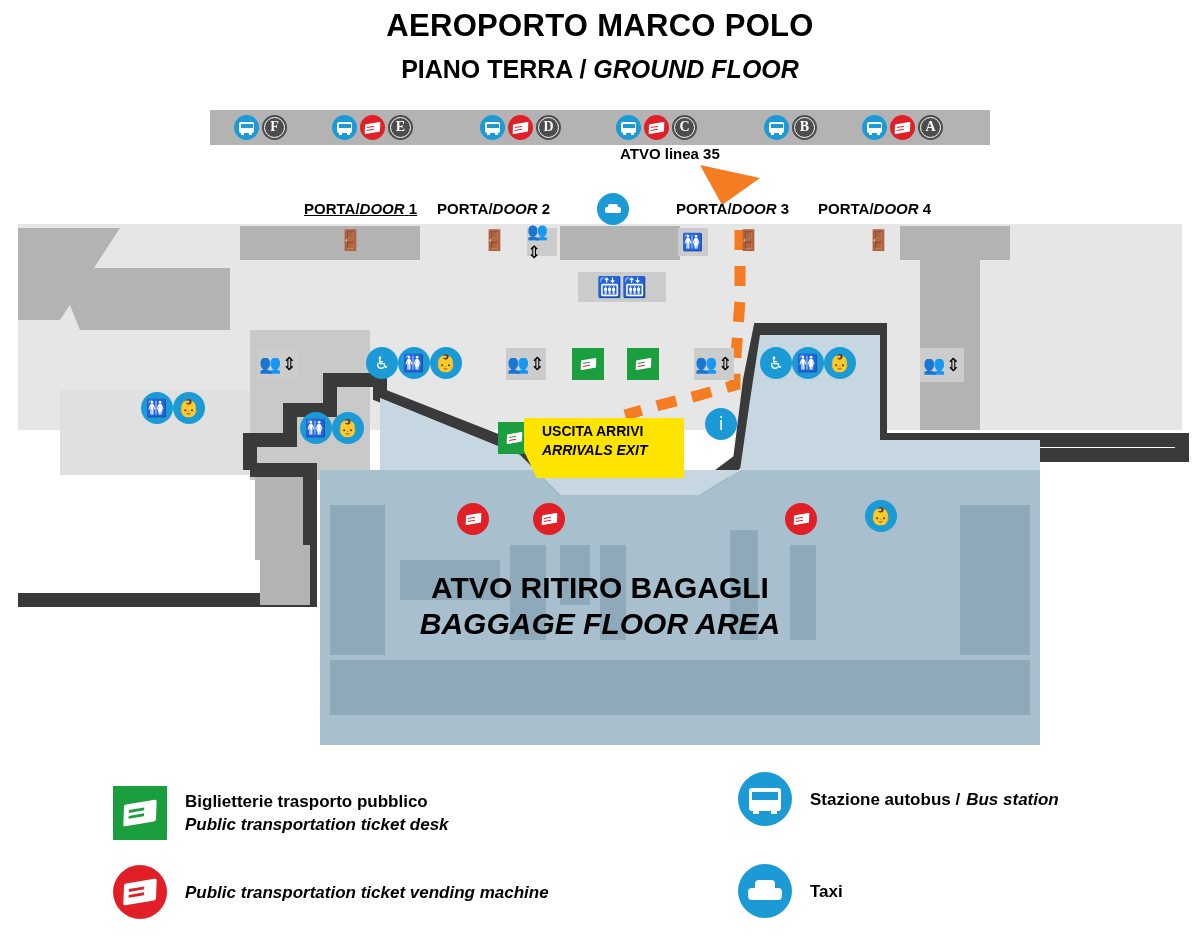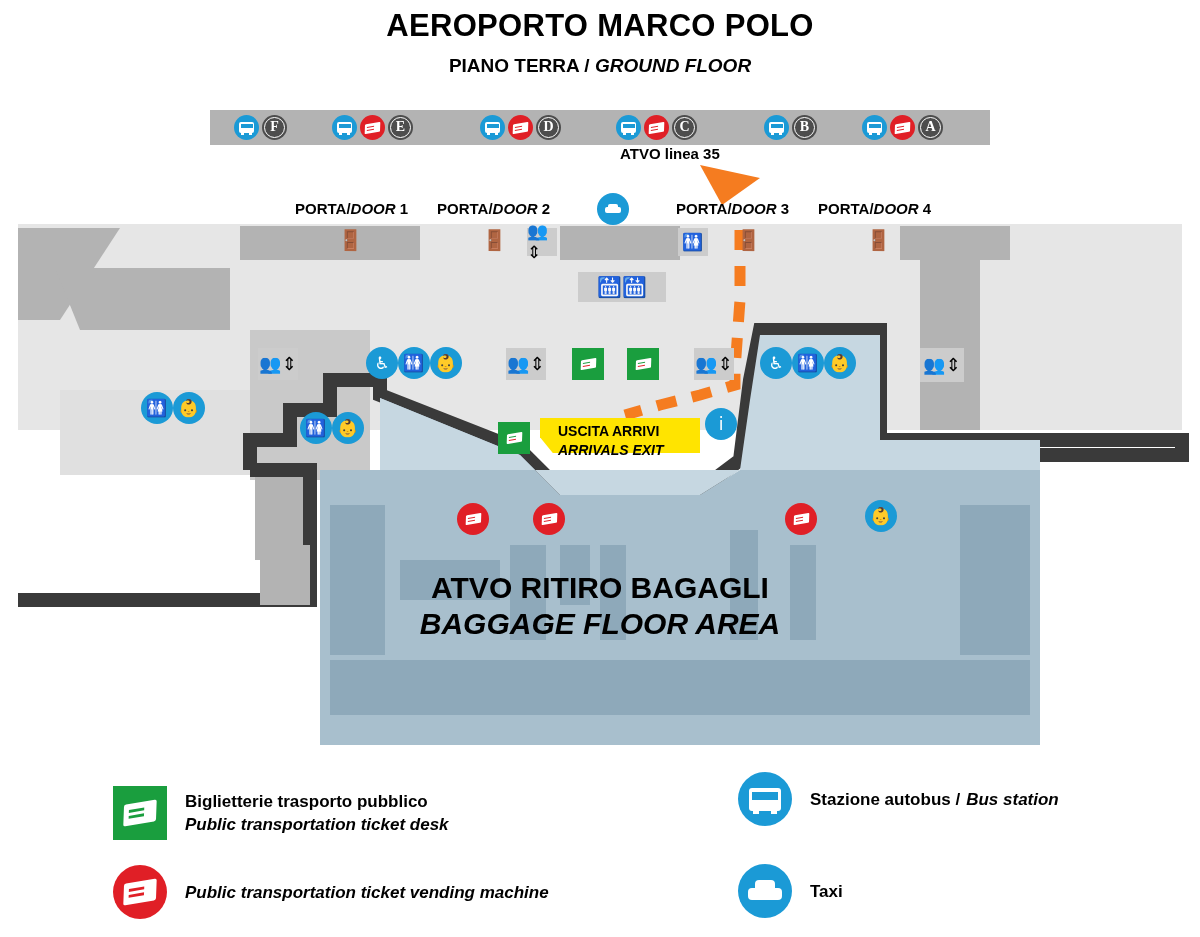--- a/index.html
+++ b/index.html
@@ -21,21 +21,21 @@
   #title {
     top: 8px; left: 0; width: 1200px;
     text-align: center;
     font-size: 31px;
     font-weight: bold;
     letter-spacing: .3px;
   }
   #subtitle {
     top: 55px; left: 0; width: 1200px;
     text-align: center;
-    font-size: 19px;
+    font-size: 25px;
     font-weight: bold;
   }
   #subtitle .en { font-style: italic; }
 
   
   #busbar {
     top: 110px; left: 210px;
     width: 780px; height: 35px;
     background: #b3b3b3;
   }
@@ -191,22 +191,22 @@
     width: 32px; height: 32px;
     background: #1a9e3e;
     display: flex;
     align-items: center;
     justify-content: center;
   }
 
   
   #exit-banner {
     position: absolute;
-    left: 540px; top: 418px;
-    width: 160px; height: 35px;
+    left: 524px; top: 418px;
+    width: 160px; height: 60px;
   }
   #exit-banner .shape {
     position: absolute;
     inset: 0;
     background: #ffe400;
     clip-path: polygon(0 0, 100% 0, 100% 100%, 8% 100%, 0 55%);
   }
   #exit-banner .txt {
     position: absolute;
     left: 18px; top: 4px;
@@ -426,21 +426,21 @@
         <span class="ico-ticket"></span>
       </div>
     <div class="circ letter">
         <span>A</span>
       </div>
   </div>
 </div>
 
 <div class="abs" id="atvo-label">ATVO linea 35</div>
 
-<div class="abs door-label" style="left:295px;">
+<div class="abs door-label" style="left:304px;text-decoration:underline;">
   <span>PORTA/</span><span class="en">DOOR</span> <span>1</span>
 </div>
 <div class="abs door-label" style="left:437px;text-align:right;">
   <span>PORTA/</span><span class="en">DOOR</span> <span>2</span>
 </div>
 <div class="abs door-label" style="left:676px;">
   <span>PORTA/</span><span class="en">DOOR</span> <span>3</span>
 </div>
 <div class="abs door-label" style="left:818px;">
   <span>PORTA/</span><span class="en">DOOR</span> <span>4</span>

